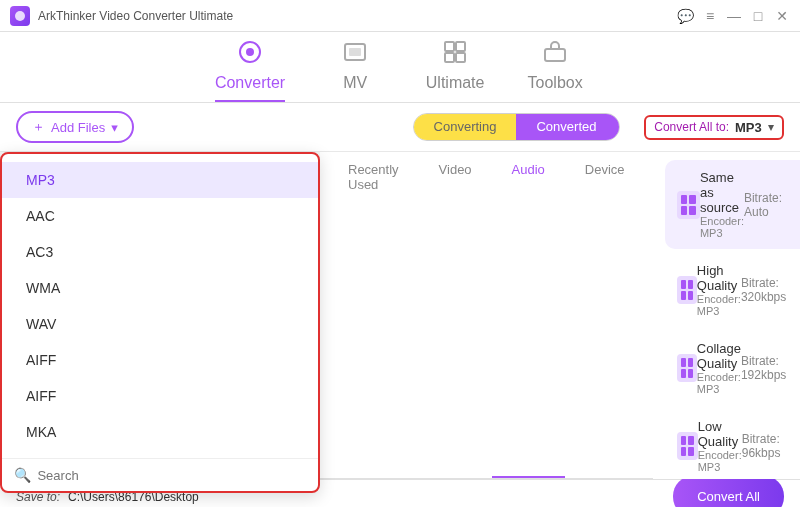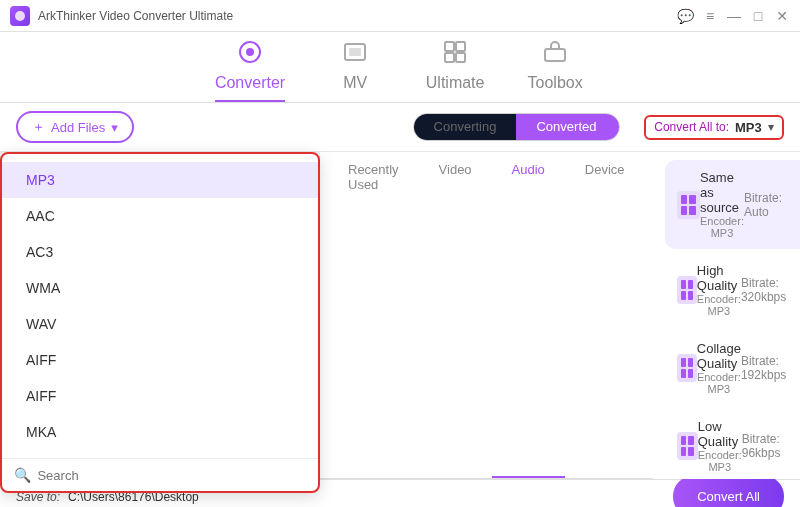--- a/index.html
+++ b/index.html
@@ -70,21 +70,21 @@
       display: flex;
       border: 1px solid #d0d0d0;
       border-radius: 20px;
       overflow: hidden;
       margin-left: auto;
     }
     .tab-btn {
       padding: 5px 20px;
       font-size: 13px;
       cursor: pointer;
-      background: #0f172a;
+      background: #fde047;
       color: #666;
       border: none;
       outline: none;
     }
     .tab-btn.active { background: #a855f7; color: #fff; }
     .tab-dot { color: #a855f7; font-size: 8px; vertical-align: super; }
 
     .convert-all-box {
       display: flex;
       align-items: center;
@@ -200,21 +200,21 @@
       border-radius: 4px;
       display: grid;
       grid-template-columns: 1fr 1fr;
       grid-template-rows: 1fr 1fr;
       gap: 2px;
       padding: 4px;
     }
     .format-option-icon span { background: #a855f7; border-radius: 1px; }
     .format-option-info { flex: 1; }
     .format-option-title { font-size: 13px; color: #333; font-weight: 500; }
-    .format-option-subtitle { font-size: 11px; color: #888; text-align: center; }
+    .format-option-subtitle { font-size: 11px; color: #888; }
     .format-option-bitrate { font-size: 12px; color: #888; margin-left: auto; }
     .format-option-gear { font-size: 16px; color: #bbb; cursor: pointer; margin-left: 8px; }
 
     
     .bottom-bar {
       background: #fff;
       border-top: 1px solid #e0e0e0;
       height: 34px;
       display: flex;
       align-items: center;

